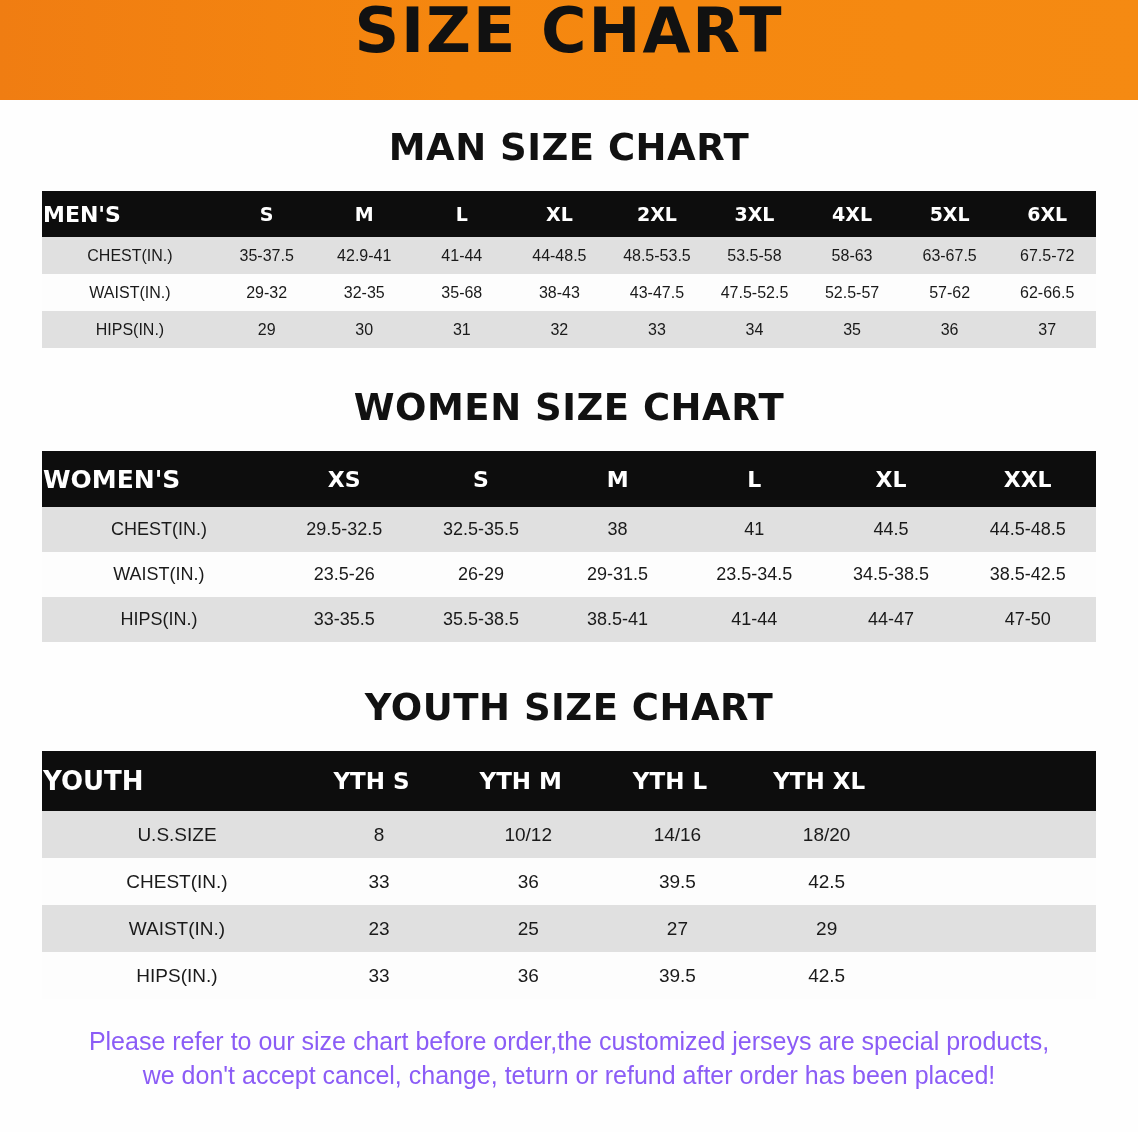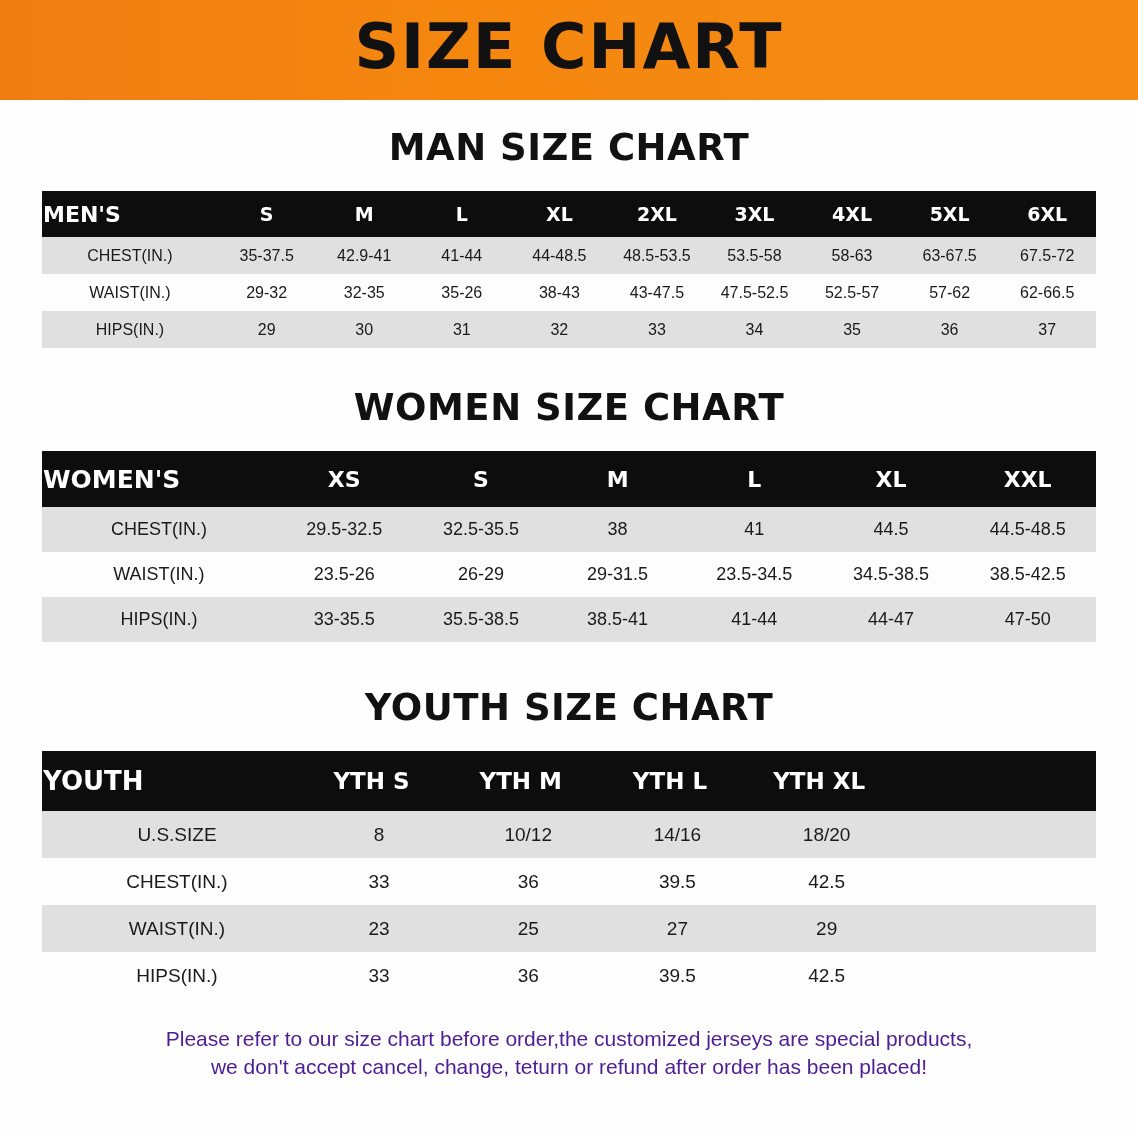--- a/index.html
+++ b/index.html
@@ -18,21 +18,21 @@
     width: 1138px;
     height: 1132px;
     background: #fefefe;
   }
 
   
   .banner {
     height: 100px;
     background: linear-gradient(90deg, #f07d12 0%, #f5870f 40%, #f58a12 100%);
     display: flex;
-    align-items: center;
+    align-items: flex-start;
     justify-content: center;
   }
   .banner-title {
     font-family: "DejaVu Sans", sans-serif;
     font-weight: bold;
     font-size: 62px;
     letter-spacing: 2px;
     color: #111111;
     line-height: 1;
     padding-bottom: 6px;
@@ -93,23 +93,23 @@
   #women-table tbody td { font-size: 18px; height: 43px; }
 
   
   #youth-table thead th { font-size: 23px; height: 58px; }
   #youth-table thead th.first { font-size: 26px; }
   #youth-table tbody td { font-size: 19px; height: 45px; padding-left: 16px; }
 
   
   .note {
     margin: 26px 36px 0 36px;
-    color: #4c1d95;
+    color: #8b5cf6;
     font-family: "Liberation Sans", sans-serif;
-    font-size: 21px;
+    font-size: 25px;
     line-height: 1.35;
     text-align: center;
   }
   .note span { display: block; }
 </style>
 </head>
 <body>
 
 <div class="page">
 
@@ -144,21 +144,21 @@
           <td>48.5-53.5</td>
           <td>53.5-58</td>
           <td>58-63</td>
           <td>63-67.5</td>
           <td>67.5-72</td>
         </tr>
         <tr class="plain">
           <td class="first">WAIST(IN.)</td>
           <td>29-32</td>
           <td>32-35</td>
-          <td>35-26</td>
+          <td>35-68</td>
           <td>38-43</td>
           <td>43-47.5</td>
           <td>47.5-52.5</td>
           <td>52.5-57</td>
           <td>57-62</td>
           <td>62-66.5</td>
         </tr>
         <tr class="shade">
           <td class="first">HIPS(IN.)</td>
           <td>29</td>

